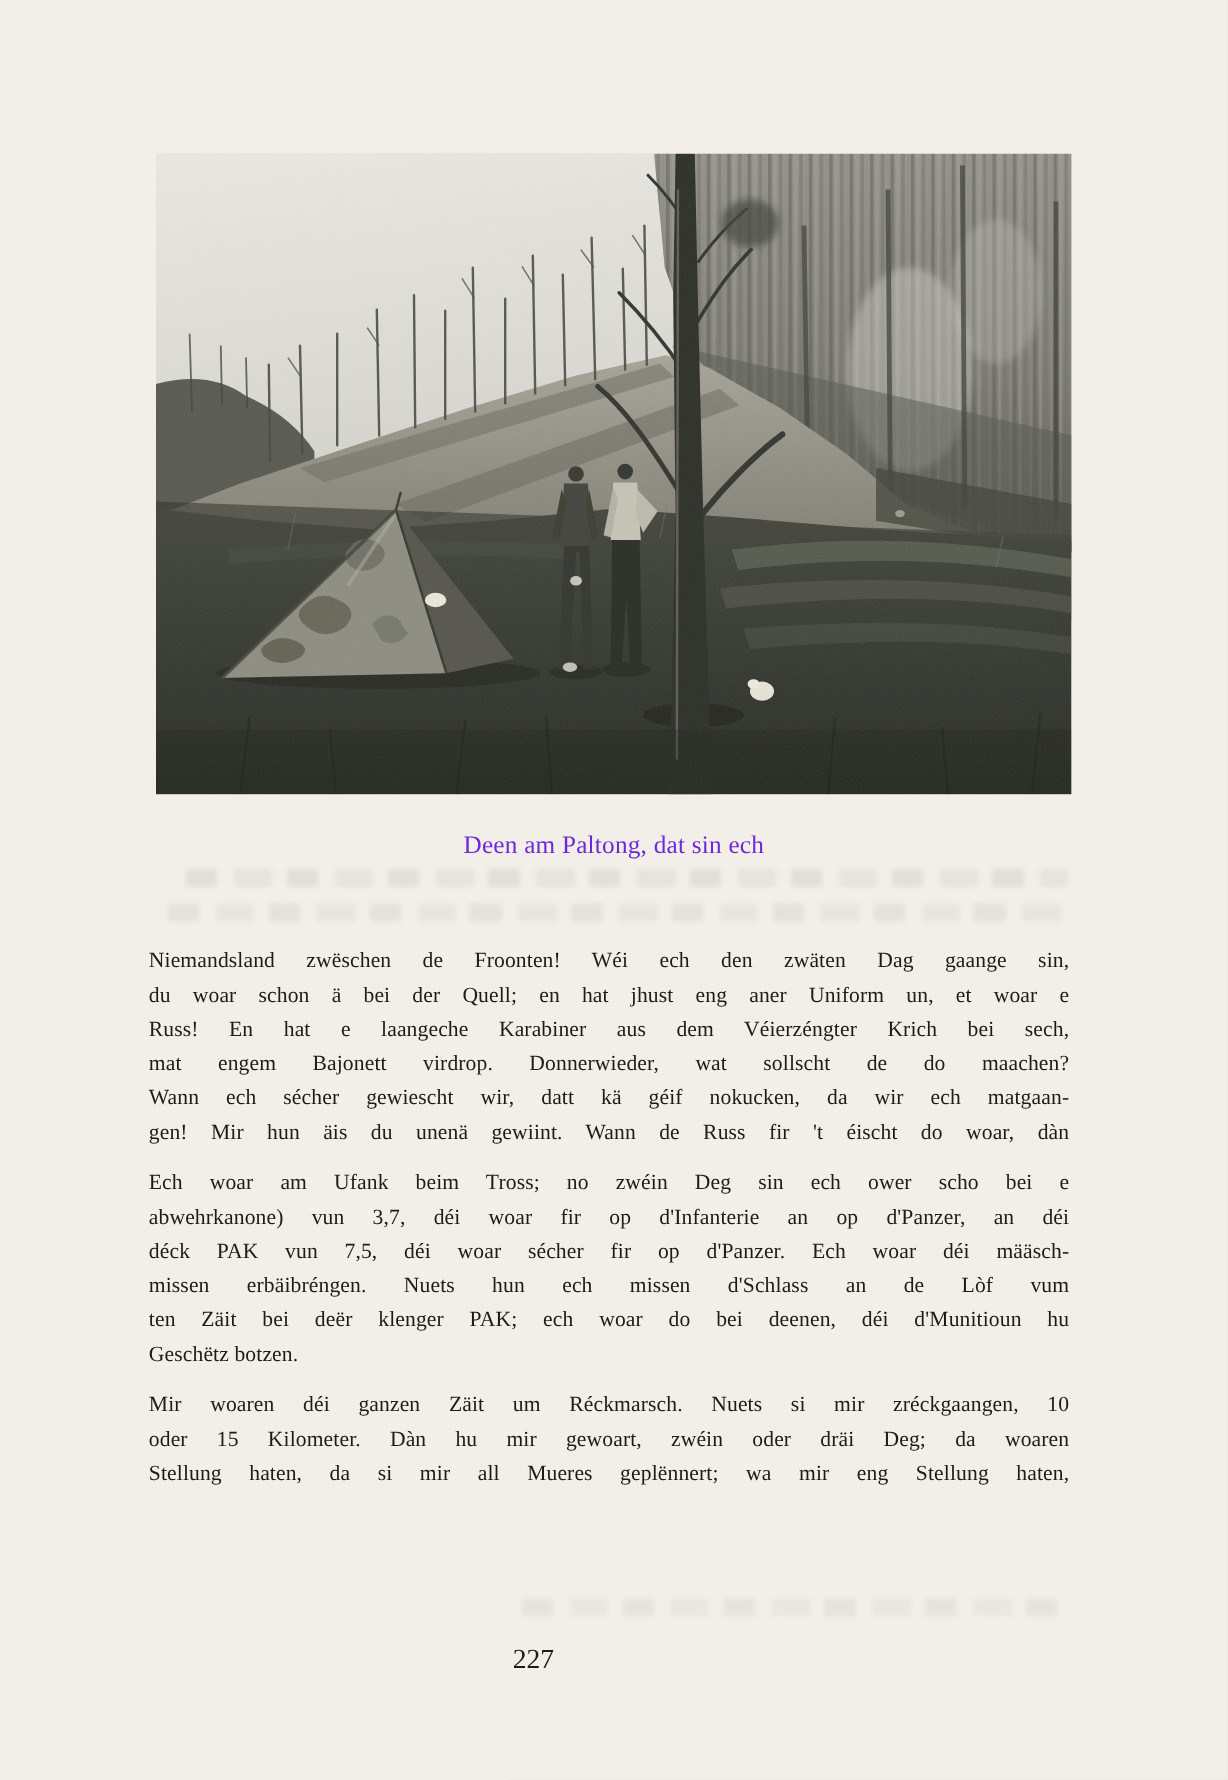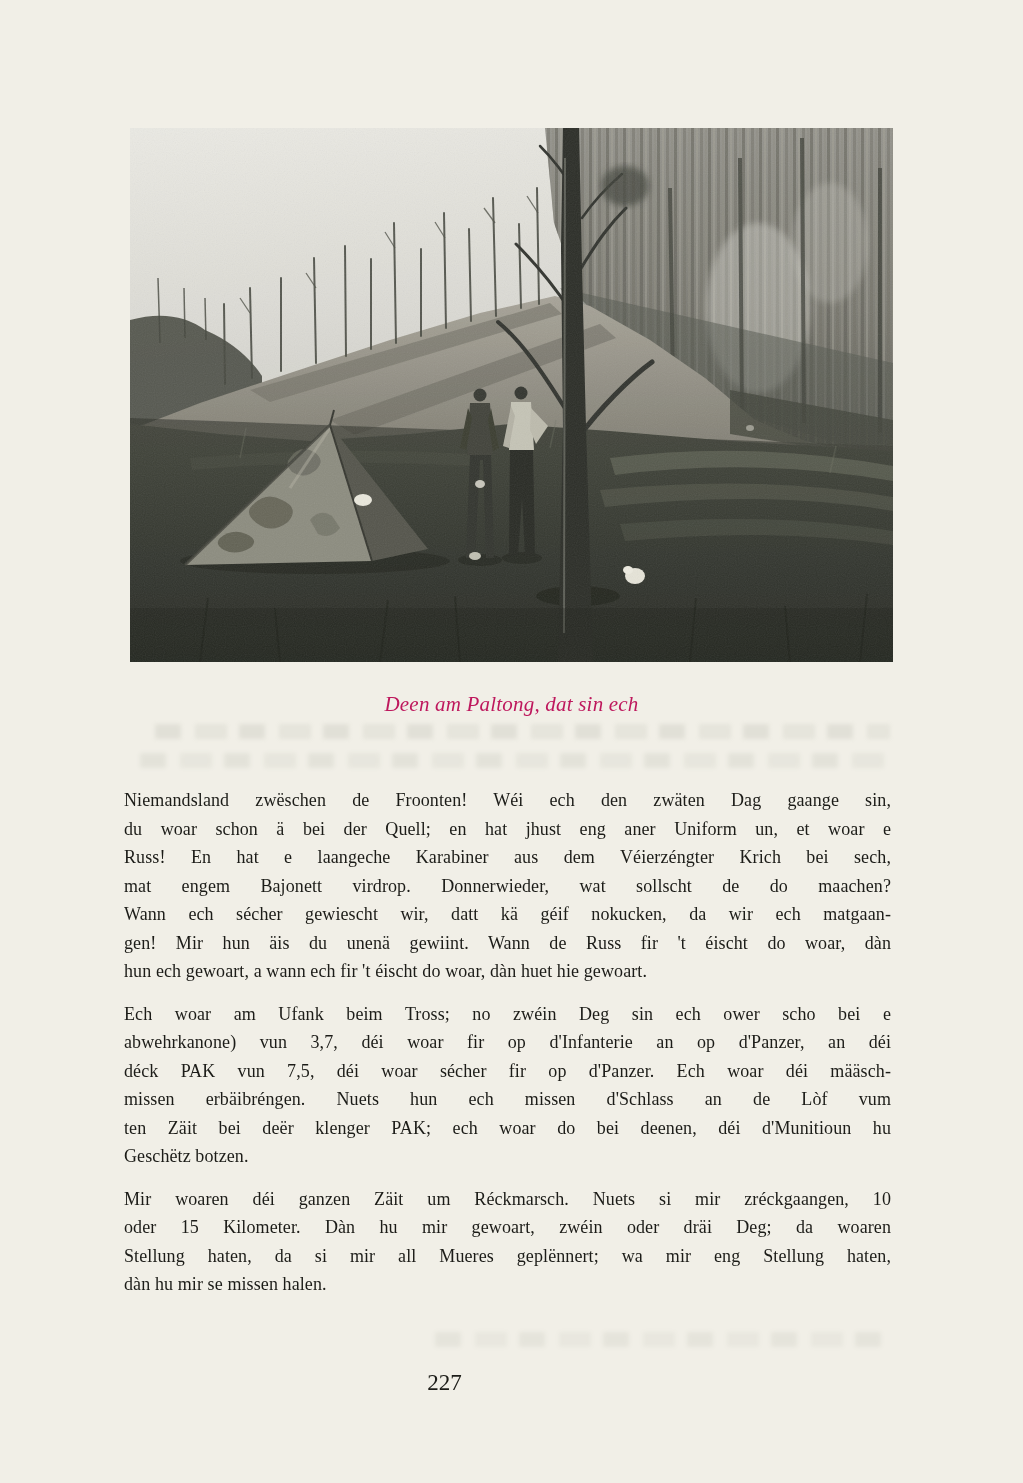--- a/index.html
+++ b/index.html
@@ -25,24 +25,23 @@
     overflow: hidden;
     background: #d9d8d1;
   }
   .photo svg { display: block; width: 100%; height: 100%; }
   .caption {
     position: absolute;
     left: 130px;
     top: 692px;
     width: 763px;
     text-align: center;
-    font-style: italic;
     font-size: 21px;
     letter-spacing: 0.2px;
-    color: #be185d;
+    color: #6d28d9;
   }
   .ghost {
     position: absolute;
     height: 15px;
     filter: blur(2px);
     opacity: 0.55;
     background: repeating-linear-gradient(90deg,
       rgba(148,150,136,0.30) 0px,  rgba(148,150,136,0.30) 26px,
       rgba(148,150,136,0.00) 26px, rgba(148,150,136,0.00) 40px,
       rgba(148,150,136,0.22) 40px, rgba(148,150,136,0.22) 72px,
@@ -250,33 +249,31 @@
   <div class="ghost g3"></div>
 
   <main class="body-text">
       <div class="paragraph">
         <div class="line">Niemandsland zwëschen de Froonten! Wéi ech den zwäten Dag gaange sin,</div>
         <div class="line">du woar schon ä bei der Quell; en hat jhust eng aner Uniform un, et woar e</div>
         <div class="line">Russ! En hat e laangeche Karabiner aus dem Véierzéngter Krich bei sech,</div>
         <div class="line">mat engem Bajonett virdrop. Donnerwieder, wat sollscht de do maachen?</div>
         <div class="line">Wann ech sécher gewiescht wir, datt kä géif nokucken, da wir ech matgaan-</div>
         <div class="line">gen! Mir hun äis du unenä gewiint. Wann de Russ fir 't éischt do woar, dàn</div>
-        <div class="line last">hun ech gewoart, a wann ech fir 't éischt do woar, dàn huet hie gewoart.</div>
       </div>
       <div class="paragraph">
         <div class="line">Ech woar am Ufank beim Tross; no zwéin Deg sin ech ower scho bei e</div>
         <div class="line">abwehrkanone) vun 3,7, déi woar fir op d'Infanterie an op d'Panzer, an déi</div>
         <div class="line">déck PAK vun 7,5, déi woar sécher fir op d'Panzer. Ech woar déi määsch-</div>
         <div class="line">missen erbäibréngen. Nuets hun ech missen d'Schlass an de Lòf vum</div>
         <div class="line">ten Zäit bei deër klenger PAK; ech woar do bei deenen, déi d'Munitioun hu</div>
         <div class="line last">Geschëtz botzen.</div>
       </div>
       <div class="paragraph">
         <div class="line">Mir woaren déi ganzen Zäit um Réckmarsch. Nuets si mir zréckgaangen, 10</div>
         <div class="line">oder 15 Kilometer. Dàn hu mir gewoart, zwéin oder dräi Deg; da woaren</div>
         <div class="line">Stellung haten, da si mir all Mueres geplënnert; wa mir eng Stellung haten,</div>
-        <div class="line last">dàn hu mir se missen halen.</div>
       </div>
     </main>
 
   <div class="page-number">227</div>
 
 </div>
 
 </body></html>

